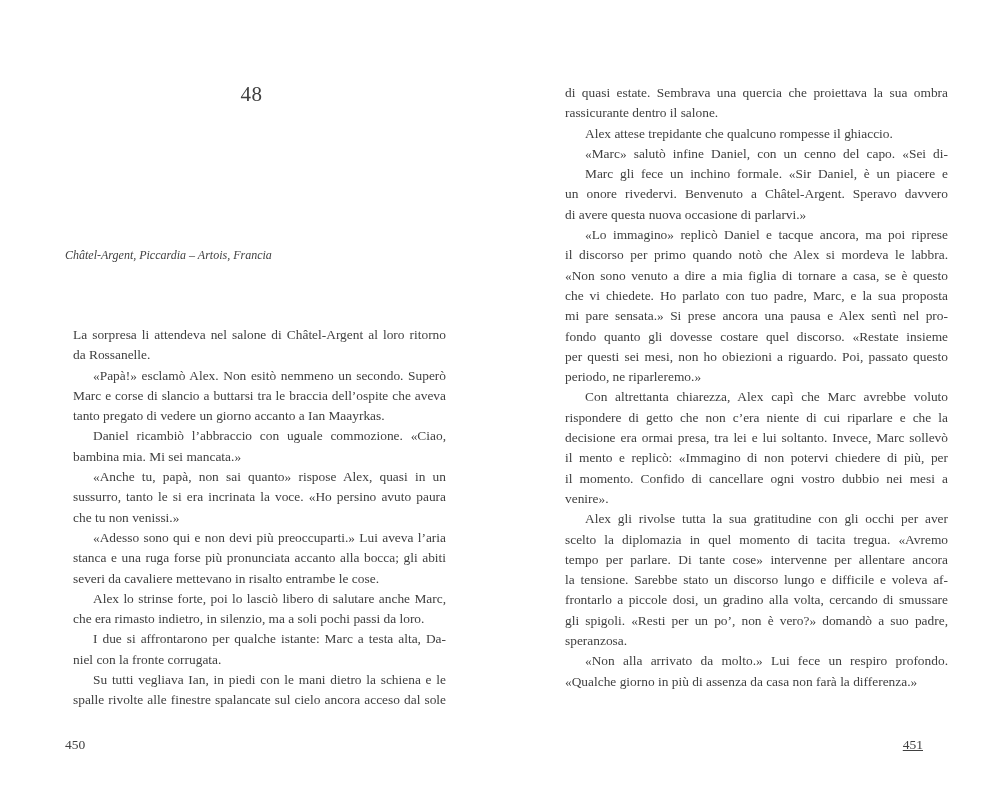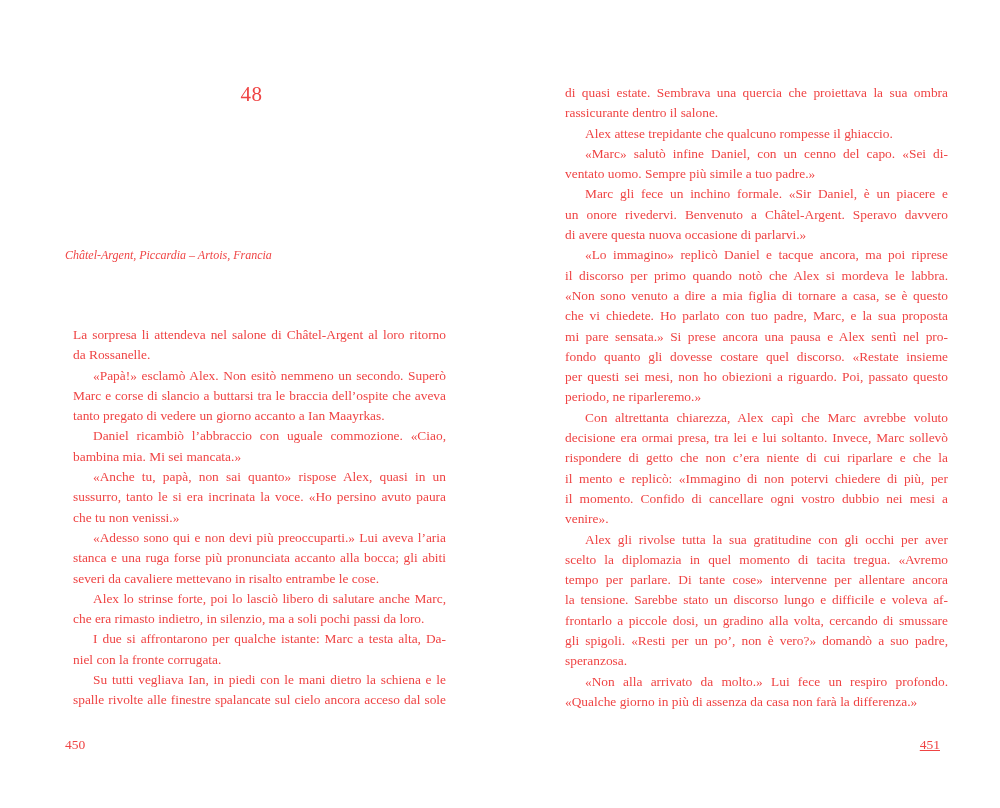--- a/index.html
+++ b/index.html
@@ -2,21 +2,21 @@
 <html><head>
 <meta charset="utf-8">
 <style>
   html, body { margin: 0; padding: 0; background: #ffffff; }
   .spread {
     position: relative;
     width: 1000px;
     height: 808px;
     background: #ffffff;
     font-family: "Liberation Serif", "DejaVu Serif", serif;
-    color: #ef4444;
+    color: #404040;
     overflow: hidden;
   }
   .page { position: absolute; top: 0; height: 808px; }
   .page-left  { left: 65px;  width: 373px; }
   .page-right { left: 557px; width: 383px; }
 
   .chapter-number {
     position: absolute;
     top: 82px; left: 0; width: 100%;
     text-align: center;
@@ -50,21 +50,21 @@
   .line.last { text-align-last: left; }
   .line.indent { padding-left: 20px; }
 
   .folio {
     position: absolute;
     top: 735px;
     font-size: 13.5px;
     line-height: 20px;
   }
   .folio-left  { left: 0; text-align: center; }
-  .folio-right { right: 0; text-align: center; text-decoration: underline; }
+  .folio-right { right: 17px; text-align: center; text-decoration: underline; }
 </style>
 </head>
 <body>
 
 <div class="spread">
 
   <div class="page page-left">
     <div class="chapter-number">48</div>
 
     <div class="dateline">
@@ -116,41 +116,40 @@
     <div class="body-text">
         <div class="para">
           <div class="line">di quasi estate. Sembrava una quercia che proiettava la sua ombra</div>
           <div class="line last">rassicurante dentro il salone.</div>
         </div>
         <div class="para">
           <div class="line last indent">Alex attese trepidante che qualcuno rompesse il ghiaccio.</div>
         </div>
         <div class="para">
           <div class="line indent">«Marc» salutò infine Daniel, con un cenno del capo. «Sei di-</div>
-          <div class="line last">ventato uomo. Sempre più simile a tuo padre.»</div>
         </div>
         <div class="para">
           <div class="line indent">Marc gli fece un inchino formale. «Sir Daniel, è un piacere e</div>
           <div class="line">un onore rivedervi. Benvenuto a Châtel-Argent. Speravo davvero</div>
           <div class="line last">di avere questa nuova occasione di parlarvi.»</div>
         </div>
         <div class="para">
           <div class="line indent">«Lo immagino» replicò Daniel e tacque ancora, ma poi riprese</div>
           <div class="line">il discorso per primo quando notò che Alex si mordeva le labbra.</div>
           <div class="line">«Non sono venuto a dire a mia figlia di tornare a casa, se è questo</div>
           <div class="line">che vi chiedete. Ho parlato con tuo padre, Marc, e la sua proposta</div>
           <div class="line">mi pare sensata.» Si prese ancora una pausa e Alex sentì nel pro-</div>
           <div class="line">fondo quanto gli dovesse costare quel discorso. «Restate insieme</div>
           <div class="line">per questi sei mesi, non ho obiezioni a riguardo. Poi, passato questo</div>
           <div class="line last">periodo, ne riparleremo.»</div>
         </div>
         <div class="para">
           <div class="line indent">Con altrettanta chiarezza, Alex capì che Marc avrebbe voluto</div>
+          <div class="line">rispondere di getto che non c’era niente di cui riparlare e che la</div>
           <div class="line">decisione era ormai presa, tra lei e lui soltanto. Invece, Marc sollevò</div>
-          <div class="line">rispondere di getto che non c’era niente di cui riparlare e che la</div>
           <div class="line">il mento e replicò: «Immagino di non potervi chiedere di più, per</div>
           <div class="line">il momento. Confido di cancellare ogni vostro dubbio nei mesi a</div>
           <div class="line last">venire».</div>
         </div>
         <div class="para">
           <div class="line indent">Alex gli rivolse tutta la sua gratitudine con gli occhi per aver</div>
           <div class="line">scelto la diplomazia in quel momento di tacita tregua. «Avremo</div>
           <div class="line">tempo per parlare. Di tante cose» intervenne per allentare ancora</div>
           <div class="line">la tensione. Sarebbe stato un discorso lungo e difficile e voleva af-</div>
           <div class="line">frontarlo a piccole dosi, un gradino alla volta, cercando di smussare</div>

